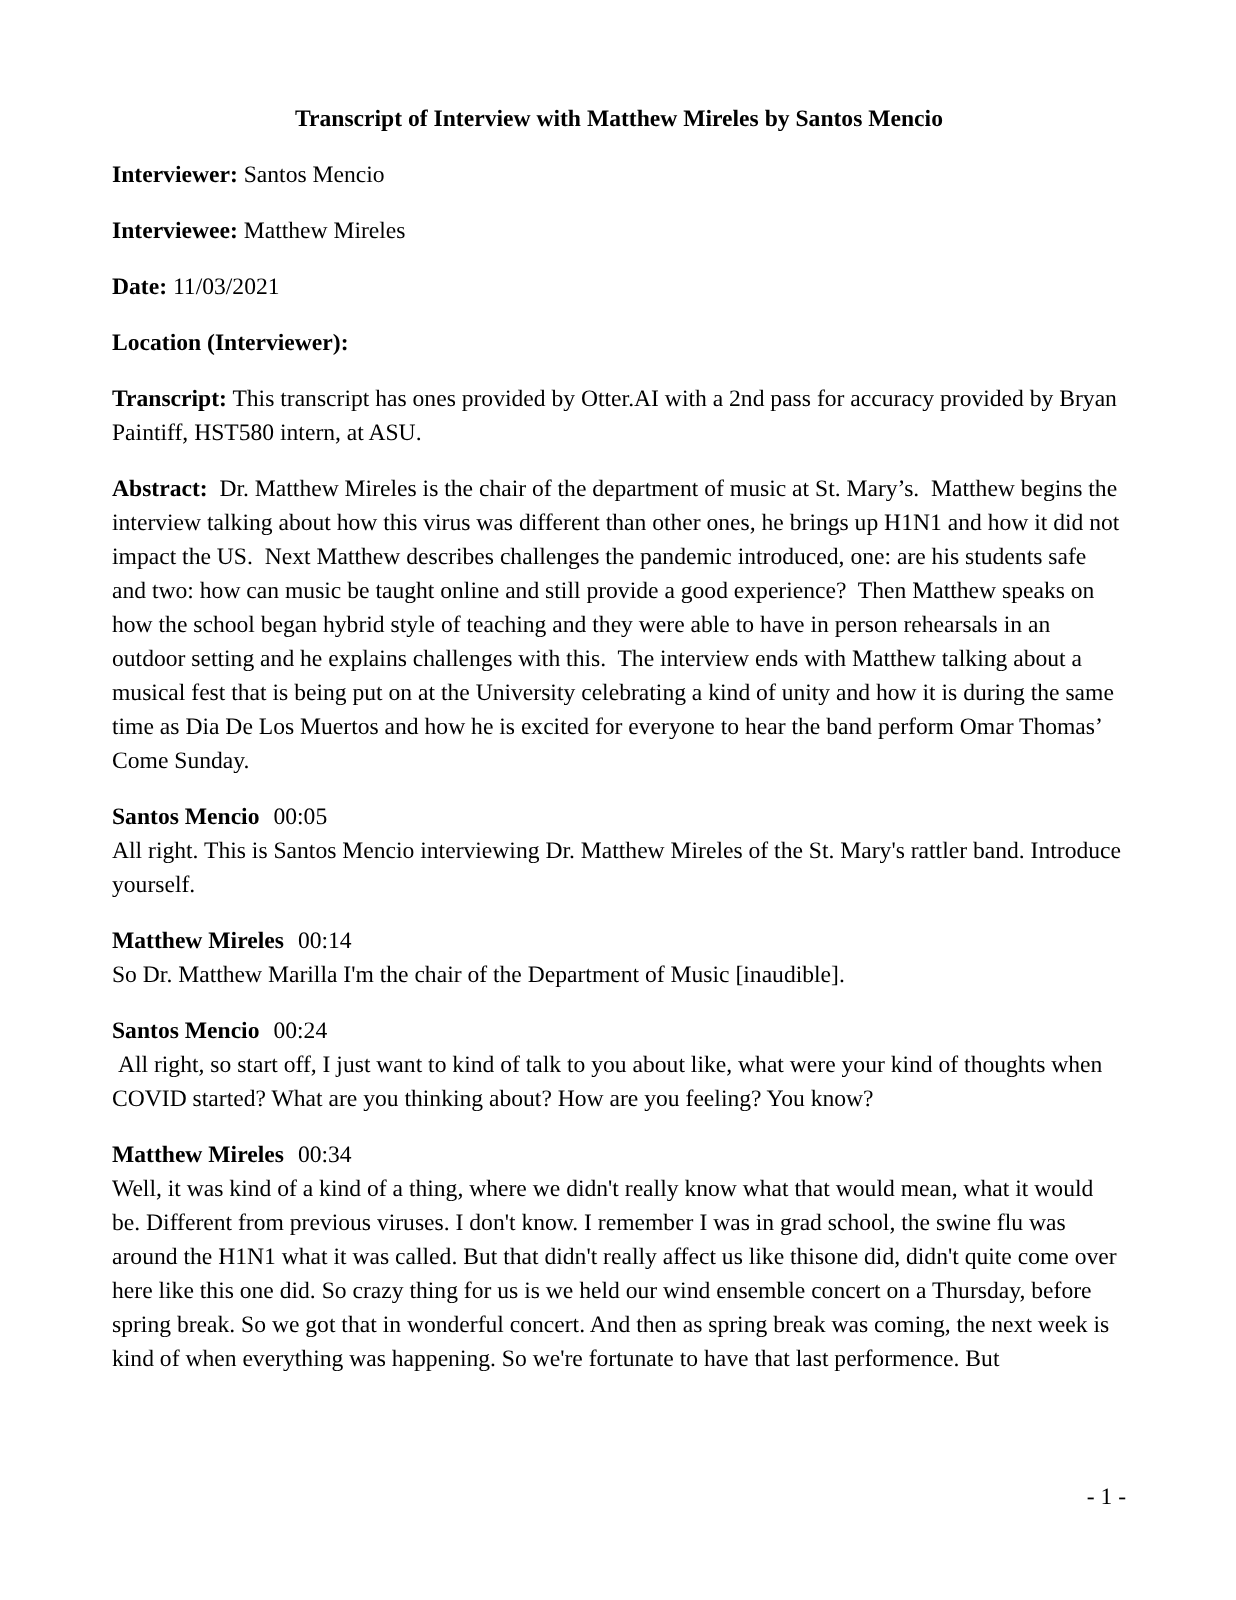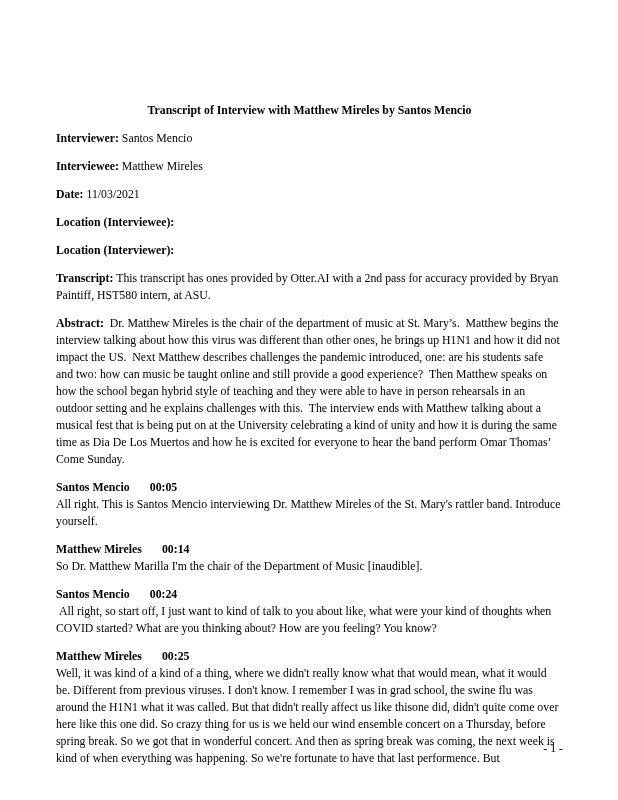--- a/index.html
+++ b/index.html
@@ -8,37 +8,37 @@
     height: 800px;
     background: #ffffff;
     color: #000000;
     font-family: "Liberation Serif", serif;
     font-size: 11.8px;
     line-height: 17px;
     position: relative;
     overflow: hidden;
   }
   .page {
-    padding: 102px 55px 0 56px;
+    padding: 51px 55px 0 56px;
   }
   .doc-title {
     text-align: center;
     font-weight: bold;
     margin: 0 0 11px 0;
     white-space: pre-wrap;
   }
   .meta-row {
     margin: 0 0 11px 0;
     white-space: pre-wrap;
   }
   .meta-label { font-weight: bold; }
   .utterance { margin: 11px 0 0 0; }
   .speaker-line { margin: 0; }
   .speaker-name { font-weight: bold; }
-  .timestamp { margin-left: 20px; font-weight: bold; }
+  .timestamp { margin-left: 7px; font-weight: normal; }
   .utterance-text {
     margin: 0;
     white-space: pre-wrap;
   }
   .page-number {
     position: absolute;
     top: 740px;
     right: 55px;
     font-size: 11.8px;
   }
@@ -51,21 +51,20 @@
   <p class="doc-title">Transcript of Interview with Matthew Mireles by Santos Mencio</p>
 
   <div>
 
       <p class="meta-row"><strong class="meta-label">Interviewer:</strong><span class="meta-value"> Santos Mencio</span></p>
 
       <p class="meta-row"><strong class="meta-label">Interviewee:</strong><span class="meta-value"> Matthew Mireles</span></p>
 
       <p class="meta-row"><strong class="meta-label">Date:</strong><span class="meta-value"> 11/03/2021</span></p>
 
-      <p class="meta-row"><strong class="meta-label">Location (Interviewee):</strong><span class="meta-value"></span></p>
 
       <p class="meta-row"><strong class="meta-label">Location (Interviewer):</strong><span class="meta-value"></span></p>
 
       <p class="meta-row"><strong class="meta-label">Transcript:</strong><span class="meta-value"> This transcript has ones provided by Otter.AI with a 2nd pass for accuracy provided by Bryan Paintiff, HST580 intern, at ASU.</span></p>
 
       <p class="meta-row"><strong class="meta-label">Abstract:</strong><span class="meta-value">  Dr. Matthew Mireles is the chair of the department of music at St. Mary’s.  Matthew begins the interview talking about how this virus was different than other ones, he brings up H1N1 and how it did not impact the US.  Next Matthew describes challenges the pandemic introduced, one: are his students safe and two: how can music be taught online and still provide a good experience?  Then Matthew speaks on how the school began hybrid style of teaching and they were able to have in person rehearsals in an outdoor setting and he explains challenges with this.  The interview ends with Matthew talking about a musical fest that is being put on at the University celebrating a kind of unity and how it is during the same time as Dia De Los Muertos and how he is excited for everyone to hear the band perform Omar Thomas’ Come Sunday.</span></p>
     </div>
 
   <div>
 
@@ -78,20 +77,20 @@
         <p class="speaker-line"><strong class="speaker-name">Matthew Mireles</strong><span class="timestamp">00:14</span></p>
         <p class="utterance-text">So Dr. Matthew Marilla I'm the chair of the Department of Music [inaudible].</p>
       </div>
 
       <div class="utterance">
         <p class="speaker-line"><strong class="speaker-name">Santos Mencio</strong><span class="timestamp">00:24</span></p>
         <p class="utterance-text"> All right, so start off, I just want to kind of talk to you about like, what were your kind of thoughts when COVID started? What are you thinking about? How are you feeling? You know?</p>
       </div>
 
       <div class="utterance">
-        <p class="speaker-line"><strong class="speaker-name">Matthew Mireles</strong><span class="timestamp">00:25</span></p>
+        <p class="speaker-line"><strong class="speaker-name">Matthew Mireles</strong><span class="timestamp">00:34</span></p>
         <p class="utterance-text">Well, it was kind of a kind of a thing, where we didn't really know what that would mean, what it would be. Different from previous viruses. I don't know. I remember I was in grad school, the swine flu was around the H1N1 what it was called. But that didn't really affect us like thisone did, didn't quite come over here like this one did. So crazy thing for us is we held our wind ensemble concert on a Thursday, before spring break. So we got that in wonderful concert. And then as spring break was coming, the next week is kind of when everything was happening. So we're fortunate to have that last performence. But</p>
       </div>
     </div>
 
 </div>
 
 <div class="page-number">- 1 -</div>
 
 </body></html>

